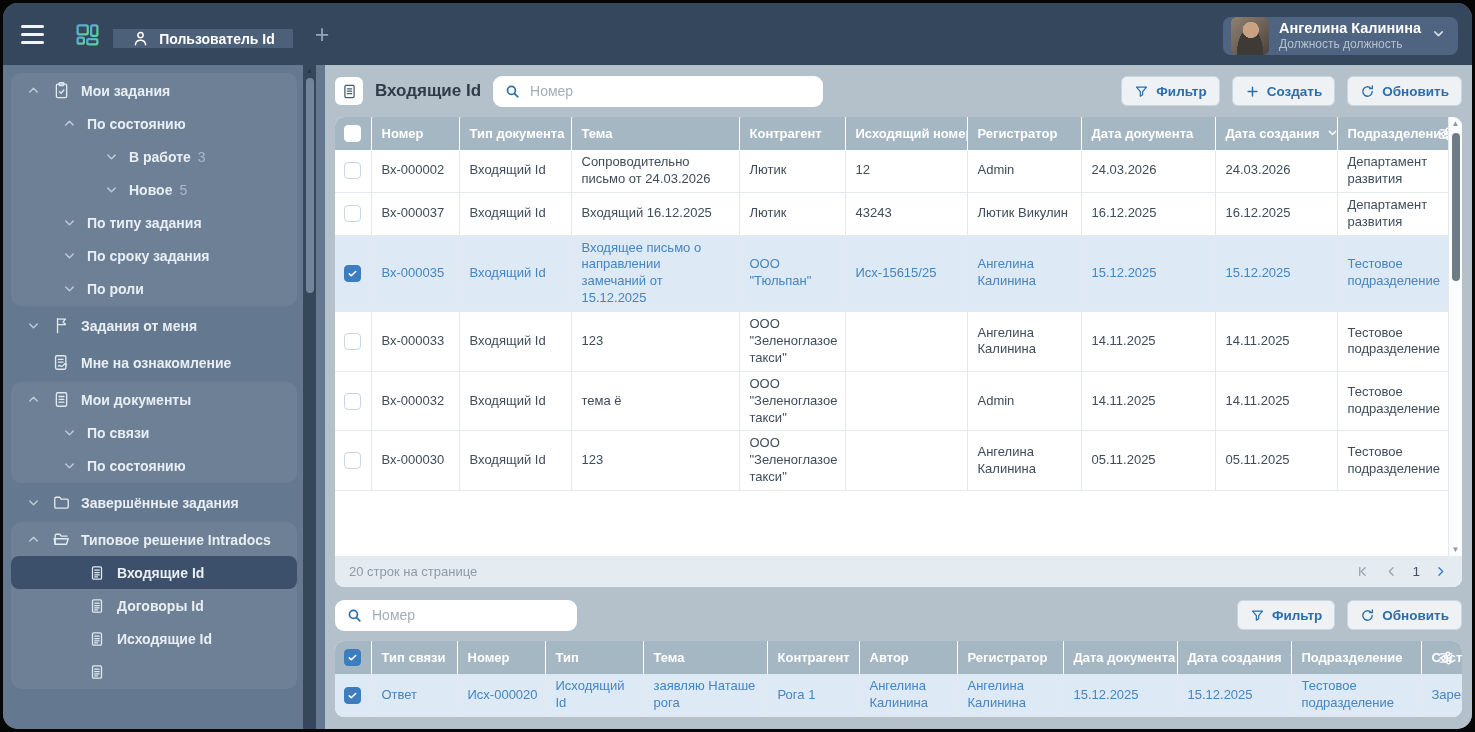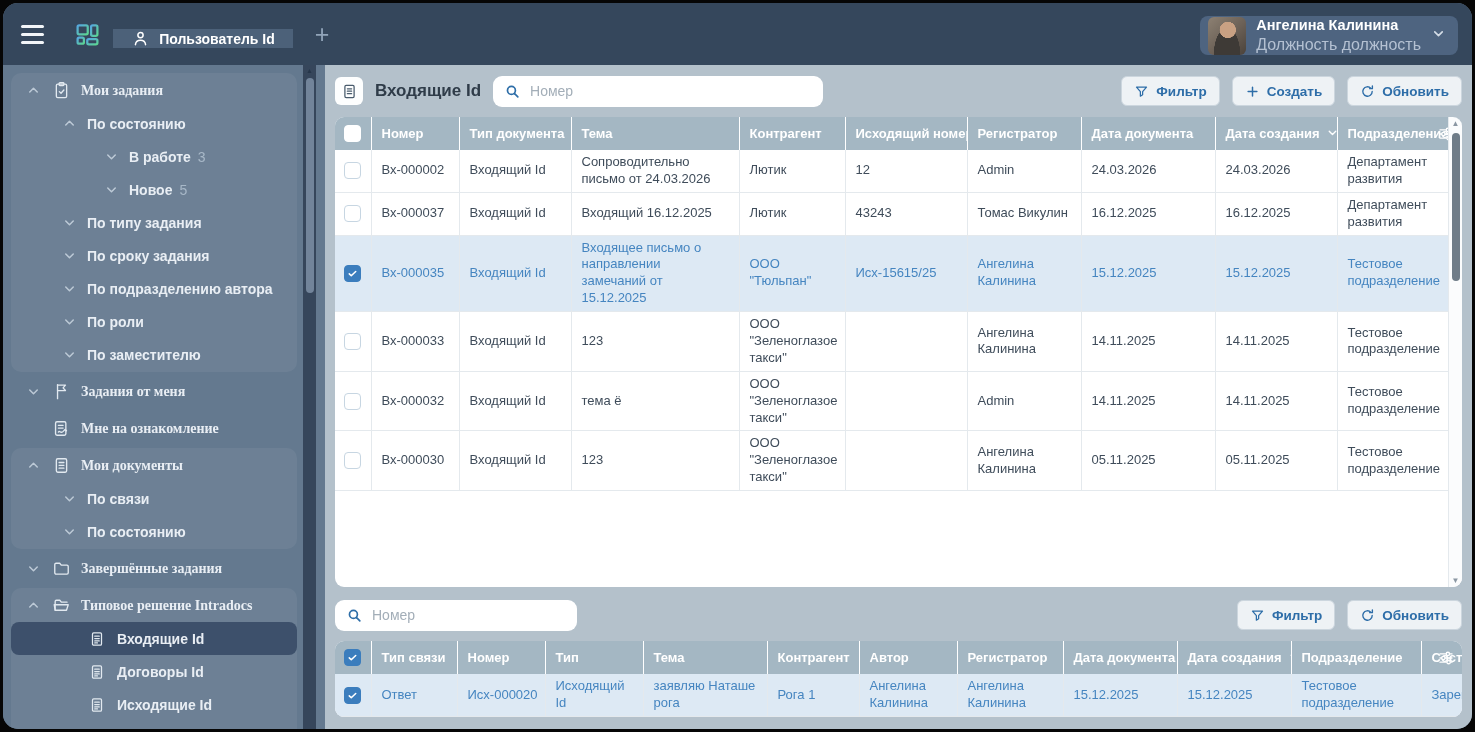--- a/index.html
+++ b/index.html
@@ -13,32 +13,32 @@
   .dash-btn { width:52px; display:flex; align-items:center; justify-content:center; cursor:pointer; }
   .tab { margin-top:9px; width:180px; background:#4c6179; display:flex; align-items:center; justify-content:center; gap:9px; color:#fff; font-size:14px; font-weight:700; }
   .tab-add { width:58px; display:flex; align-items:center; justify-content:center; color:#91a4b9; font-size:25px; font-weight:400; cursor:pointer; }
   .user-chip { margin:9px 14px 6px auto; background:#4e6480; border-radius:8px; display:flex; align-items:center; gap:10px; padding:0 12px 0 8px; min-width:218px; cursor:pointer; }
   .avatar { width:38px; height:38px; border-radius:6px; flex:none;
     background: radial-gradient(circle at 52% 34%, #c9a183 0 25%, rgba(0,0,0,0) 26%),
                 radial-gradient(ellipse at 50% 95%, #3e3a36 0 48%, rgba(0,0,0,0) 49%),
                 linear-gradient(135deg,#8d8173 0%, #6b6056 55%, #4a423a 100%); }
   .user-meta { display:flex; flex-direction:column; line-height:1.25; }
   .user-name { color:#fff; font-size:14.5px; font-weight:700; }
-  .user-title { color:#b4c1d2; font-size:16px; }
+  .user-title { color:#b4c1d2; font-size:12px; }
   .user-chip .chev-dn { margin-left:auto; color:#d3dce6; }
 
   
   .body-row { flex:1; display:flex; min-height:0; }
 
   
   .sidebar { width:322px; flex:none; background:#64798f; position:relative; padding:8px 28px 8px 8px; overflow:hidden; }
   .tree-group { border-radius:10px; margin-bottom:2px; padding:1px 0; }
   .tree-group.boxed { background:rgba(255,255,255,0.06); }
   .s-item { min-height:33px; display:flex; align-items:center; border-radius:8px; color:#e9eef4; font-size:14px; font-weight:600; cursor:pointer; padding-right:6px; }
-  .s-item.lvl0 { padding-left:12px;font-family:Liberation Serif, serif; }
+  .s-item.lvl0 { padding-left:12px; }
   .s-item.lvl1 { padding-left:48px; }
   .s-item.lvl2 { padding-left:90px; }
   .s-item.sel { background:#3d506b; }
   .s-item .ic { display:inline-flex; width:20px; justify-content:center; flex:none; }
   .s-item .chev { color:#bcc9d6; margin-right:8px; }
   .s-item .chev.sp { visibility:hidden; }
   .s-item .tico { color:#e2e9f0; margin-right:10px; }
   .s-count { margin-left:7px; color:#a8b8c8; font-weight:500; }
   .side-scroll { position:absolute; top:0; right:9px; width:13px; height:100%; background:#36465b; }
   .side-scroll .arr { position:absolute; top:2px; left:0; width:13px; text-align:center; font-size:7px; color:#26364a; }
@@ -201,37 +201,21 @@
                 </svg>
               </span>
               <span class="s-label">По сроку задания</span>
             </div>
             <div class="s-item lvl1">
               <span class="ic chev">
                 <svg width="15" height="15" viewBox="0 0 24 24" fill="none" stroke="currentColor" stroke-width="2.4" stroke-linecap="round" stroke-linejoin="round">
                   <path d="M6 9.5l6 6 6-6"></path>
                 </svg>
               </span>
-              <span class="s-label">По подразделению автора</span>
-            </div>
-            <div class="s-item lvl1">
-              <span class="ic chev">
-                <svg width="15" height="15" viewBox="0 0 24 24" fill="none" stroke="currentColor" stroke-width="2.4" stroke-linecap="round" stroke-linejoin="round">
-                  <path d="M6 9.5l6 6 6-6"></path>
-                </svg>
-              </span>
               <span class="s-label">По роли</span>
-            </div>
-            <div class="s-item lvl1">
-              <span class="ic chev">
-                <svg width="15" height="15" viewBox="0 0 24 24" fill="none" stroke="currentColor" stroke-width="2.4" stroke-linecap="round" stroke-linejoin="round">
-                  <path d="M6 9.5l6 6 6-6"></path>
-                </svg>
-              </span>
-              <span class="s-label">По заместителю</span>
             </div>
           </div>
           <div class="tree-group">
             <div class="s-item lvl0">
               <span class="ic chev">
                 <svg width="15" height="15" viewBox="0 0 24 24" fill="none" stroke="currentColor" stroke-width="2.4" stroke-linecap="round" stroke-linejoin="round">
                   <path d="M6 9.5l6 6 6-6"></path>
                 </svg>
               </span>
               <span class="ic tico">
@@ -454,21 +438,21 @@
                     <td>24.03.2026</td>
                     <td>Департамент развития</td>
                   </tr>
                   <tr class="">
                     <td class="cbc"><span class="cb"></span></td>
                     <td>Вх-000037</td>
                     <td>Входящий Id</td>
                     <td>Входящий 16.12.2025</td>
                     <td>Лютик</td>
                     <td>43243</td>
-                    <td>Томас Викулин</td>
+                    <td>Лютик Викулин</td>
                     <td>16.12.2025</td>
                     <td>16.12.2025</td>
                     <td>Департамент развития</td>
                   </tr>
                   <tr class="sel">
                     <td class="cbc"><span class="cb on"><svg viewBox="0 0 24 24">
                           <path d="M5 12.8l4.3 4.2L19 7.6" fill="none" stroke="#fff" stroke-width="3.4" stroke-linecap="round" stroke-linejoin="round"></path>
                         </svg></span></td>
                     <td>Вх-000035</td>
                     <td>Входящий Id</td>
@@ -516,20 +500,41 @@
                     <td>05.11.2025</td>
                     <td>Тестовое подразделение</td>
                   </tr>
                 </tbody>
               </table>
             </div>
           <div class="vscroll">
             <div class="a up">▲</div>
             <div class="vthumb"></div>
             <div class="a dn">▼</div>
+          </div>
+        </div>
+        <div class="grid-footer">
+          <span>20 строк на странице</span>
+          <div class="pag">
+            <span class="pico">
+                <svg width="15" height="15" viewBox="0 0 24 24" fill="none" stroke="currentColor" stroke-width="2.2" stroke-linecap="round" stroke-linejoin="round">
+                  <path d="M14.5 6l-6 6 6 6M6 5.5v13"></path>
+                </svg>
+              </span>
+            <span class="pico">
+                <svg width="15" height="15" viewBox="0 0 24 24" fill="none" stroke="currentColor" stroke-width="2.2" stroke-linecap="round" stroke-linejoin="round">
+                  <path d="M14.5 6l-6 6 6 6"></path>
+                </svg>
+              </span>
+            <span class="plabel">1</span>
+            <span class="pico next">
+                <svg width="15" height="15" viewBox="0 0 24 24" fill="none" stroke="currentColor" stroke-width="2.2" stroke-linecap="round" stroke-linejoin="round">
+                  <path d="M9.5 6l6 6-6 6"></path>
+                </svg>
+              </span>
           </div>
         </div>
       </div>
 
       <div class="toolbar second">
         <div class="search small">
           <svg width="17" height="17" viewBox="0 0 24 24" fill="none" stroke="currentColor" stroke-width="2.4" stroke-linecap="round">
               <circle cx="10.5" cy="10.5" r="5.6"></circle>
               <path d="M15 15l4.5 4.5"></path>
             </svg>

